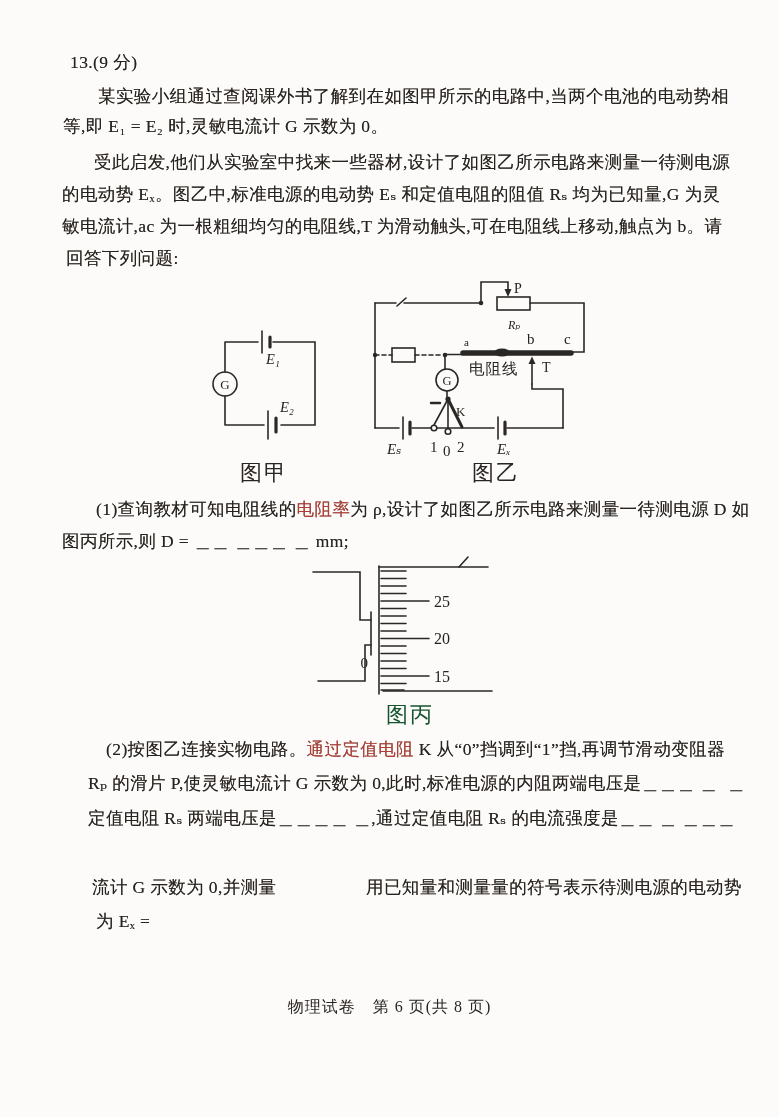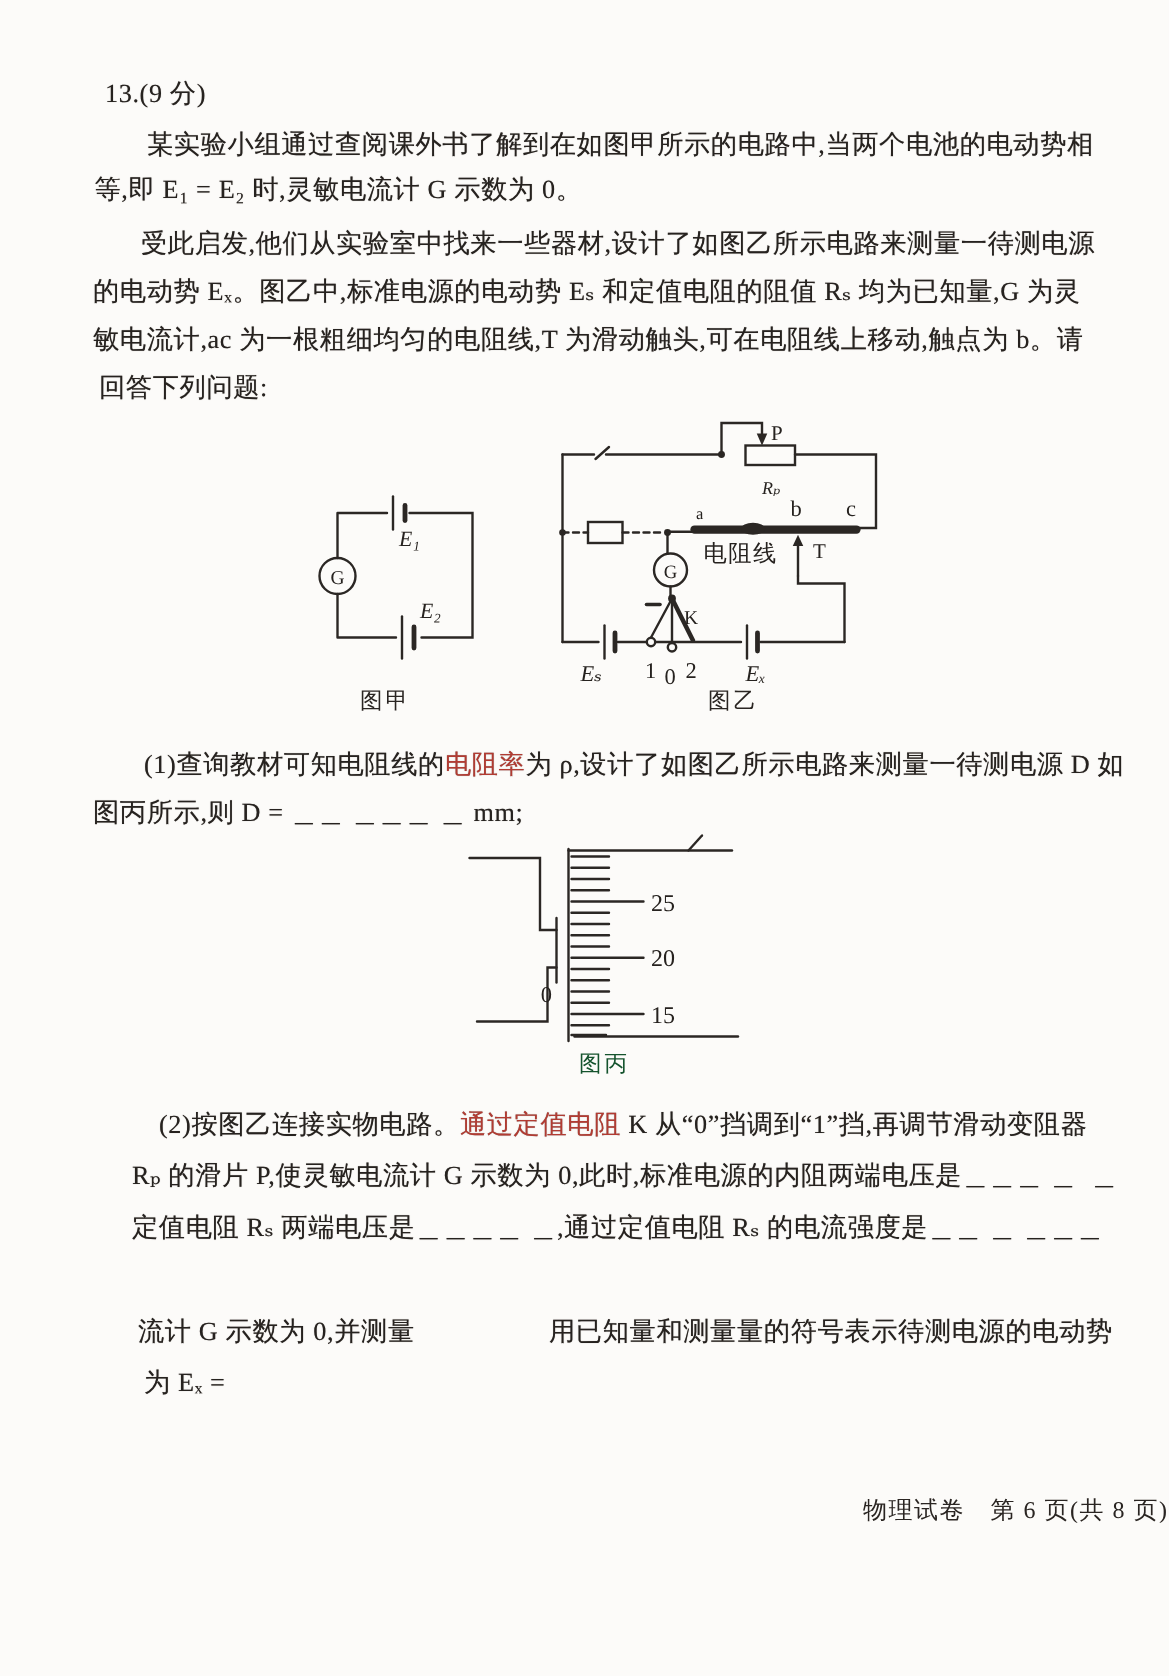--- a/index.html
+++ b/index.html
@@ -2,23 +2,23 @@
 <html><head>
 <meta charset="utf-8">
 <style>
   html,body{margin:0;padding:0;}
   body{width:779px;height:1117px;background:#fbfaf7;overflow:hidden;position:relative;
        font-family:"Liberation Serif","DejaVu Serif",serif;}
   .page{position:absolute;inset:0;background:#fcfbf9;padding-left:36px;}
   .line{position:absolute;font-size:17.5px;letter-spacing:.4px;color:#26221f;white-space:pre;
         text-shadow:0 0 .5px rgba(45,38,32,.55);}
   .red{color:#b23b32;}
-  .footer{position:absolute;left:0;width:779px;text-align:right;font-size:16px;
+  .footer{position:absolute;left:0;width:779px;text-align:center;font-size:16px;
           letter-spacing:1px;color:#2a2522;white-space:pre;}
-  .figlabel{position:absolute;font-size:15px;color:#2a2522;letter-spacing:2px;white-space:pre;}
+  .figlabel{position:absolute;font-size:22px;color:#2a2522;letter-spacing:2px;white-space:pre;}
   .figlabel.redish{color:#14532d;}
   svg text{fill:#26221f;font-family:"Liberation Serif","DejaVu Serif",serif;}
   svg .it{font-style:italic;}
   svg{filter:blur(.2px);}
 </style>
 </head>
 <body>
 
 <div class="page">
 

